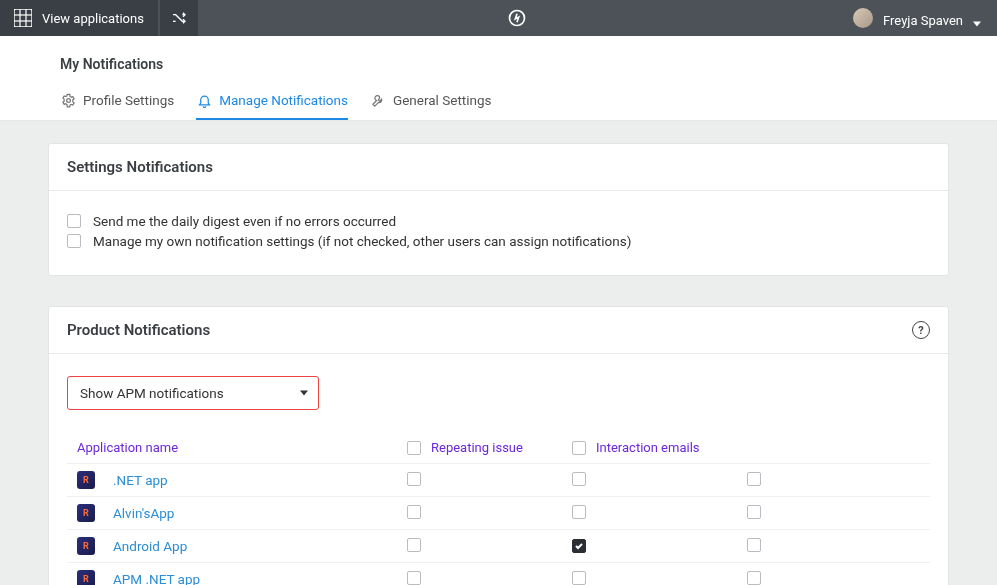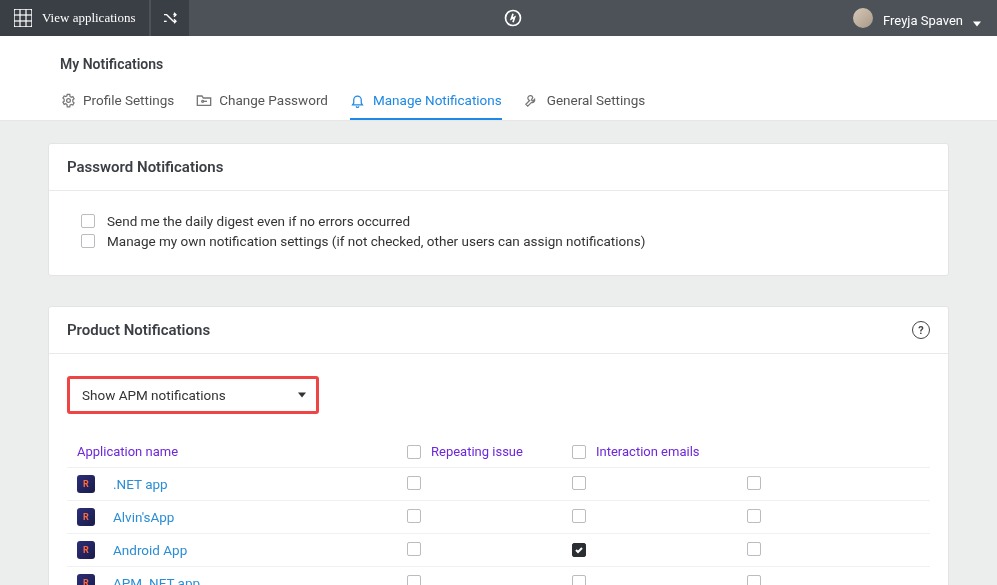--- a/index.html
+++ b/index.html
@@ -1,38 +1,38 @@
 <!DOCTYPE html>
 <html><head>
 <meta charset="utf-8">
 <style>
 * { margin:0; padding:0; box-sizing:border-box; }
 body { font-family:-apple-system,BlinkMacSystemFont,"Segoe UI",Roboto,"Helvetica Neue",Arial,sans-serif; background:#eceded; color:#333; font-size:14px; width:997px; }
 .topbar { background:#4c5258; height:36px; display:flex; align-items:center; color:#fff; }
-.apps-btn { background:#3a3f45; height:36px; display:flex; align-items:center; padding:0 14px; gap:10px; font-size:13px; cursor:pointer;font-family:Liberation Serif, serif; }
+.apps-btn { background:#3a3f45; height:36px; display:flex; align-items:center; padding:0 14px; gap:10px; font-size:13px; cursor:pointer; }
 .shuffle-seg { background:#3a3f45; height:36px; width:38px; display:flex; align-items:center; justify-content:center; margin-left:2px; cursor:pointer; }
 .center-logo { flex:1; display:flex; justify-content:center; align-items:center; }
 .user-seg { display:flex; align-items:flex-end; gap:10px; padding:0 16px; font-size:13px; cursor:pointer; }
 .avatar-ph { width:20px; height:20px; border-radius:50%; background:linear-gradient(135deg,#d8c8b8,#a89888); display:inline-block; }
 .main { background:#fff; margin:0 0 0 0; padding:20px 0 0 0; }
 .page-title { font-size:14px; font-weight:600; color:#3b3f44; padding:0 60px 14px 60px; }
 .tabbar { display:flex; gap:22px; padding:0 60px; border-bottom:1px solid #e5e7e9; }
 .tab { display:flex; align-items:flex-start; gap:7px; padding:6px 0 10px 0; font-size:13.5px; color:#555; cursor:pointer; border-bottom:2px solid transparent; }
 .tab.active { color:#1e88e5; border-bottom:2px solid #1e88e5; }
 .tab-icon { width:16px; height:16px; display:inline-flex; align-items:center; justify-content:center; }
 .content { background:#eceded; padding:22px 48px 0 48px; }
 .panel { background:#fff; border:1px solid #e2e4e6; border-radius:3px; margin-bottom:30px; }
 .panel-header { padding:14px 18px; border-bottom:1px solid #e7e9eb; font-size:15px; font-weight:600; color:#3b3f44; display:flex; align-items:center; justify-content:space-between; }
 .panel-body { padding:22px 18px; }
-.chk-row { display:flex; align-items:center; gap:12px; font-size:13.5px; color:#333; margin-bottom:4px;margin-left:14px; }
+.chk-row { display:flex; align-items:center; gap:12px; font-size:13.5px; color:#333; margin-bottom:4px; }
 .chk { width:14px; height:14px; border:1px solid #b9bcc0; border-radius:2px; display:inline-flex; align-items:center; justify-content:center; background:#fff; cursor:pointer; }
 .chk.checked { background:#2b2f33; border-color:#2b2f33; }
 .chk.checked svg { display:block; }
 .chk svg { display:none; }
-.dd { border:3px solid #ef4444; border-radius:3px; padding:8px 30px 8px 12px; font-size:13.5px; color:#333; width:252px; position:relative; display:flex; align-items:center; justify-content:space-between; cursor:pointer; }
+.dd { border:1px solid #ef4444; border-radius:3px; padding:8px 30px 8px 12px; font-size:13.5px; color:#333; width:252px; position:relative; display:flex; align-items:center; justify-content:space-between; cursor:pointer; }
 .dd .caret { position:absolute; right:10px; top:50%; transform:translateY(-50%); }
 .help-icn { width:18px; height:18px; border:1.6px solid #444; border-radius:50%; display:inline-flex; align-items:center; justify-content:center; font-size:11px; font-weight:700; color:#444; cursor:pointer; }
 .tbl { width:100%; margin-top:22px; }
 .thead { display:grid; grid-template-columns:330px 165px 175px 135px; padding:8px 10px; font-size:13px; color:#6d28d9; }
 .thead .th { display:flex; align-items:center; gap:10px; }
 .trow { display:grid; grid-template-columns:330px 165px 175px 135px; padding:7px 10px; border-top:1px solid #eef0f2; align-items:center; font-size:13.5px; }
 .app-cell { display:flex; align-items:center; gap:18px; }
 .app-icon { width:18px; height:18px; border-radius:3px; background:linear-gradient(135deg,#2b2e7a,#1a1c4a); display:inline-flex; align-items:center; justify-content:center; }
 .app-icon span { font-size:9px; font-weight:700; color:#ff6a3c; }
 .app-link { color:#2b8dd6; text-decoration:none; cursor:pointer; }
@@ -87,30 +87,20 @@
   <div class="tabbar" id="tabbar">
       <div class="tab">
         <span class="tab-icon" style="color:#777">
           <svg width="15" height="15" viewBox="0 0 24 24" fill="none" stroke="currentColor" stroke-width="2">
             <circle cx="12" cy="12" r="3"></circle>
             <path d="M19 12a7 7 0 0 0-.1-1.2l2-1.6-2-3.4-2.4 1a7 7 0 0 0-2-1.2L14 2h-4l-.5 2.6a7 7 0 0 0-2 1.2l-2.4-1-2 3.4 2 1.6A7 7 0 0 0 5 12a7 7 0 0 0 .1 1.2l-2 1.6 2 3.4 2.4-1a7 7 0 0 0 2 1.2L10 22h4l.5-2.6a7 7 0 0 0 2-1.2l2.4 1 2-3.4-2-1.6A7 7 0 0 0 19 12z"></path>
           </svg>
         </span>
         <span>Profile Settings</span>
       </div>
-      <div class="tab">
-        <span class="tab-icon" style="color:#777">
-          <svg width="16" height="14" viewBox="0 0 24 20" fill="none" stroke="currentColor" stroke-width="2">
-            <path d="M2 4h7l2 3h11v11H2z"></path>
-            <circle cx="10" cy="12" r="1.5"></circle>
-            <path d="M11.5 12h5"></path>
-          </svg>
-        </span>
-        <span>Change Password</span>
-      </div>
       <div class="tab active">
         <span class="tab-icon" style="color:#1e88e5">
           <svg width="15" height="15" viewBox="0 0 24 24" fill="none" stroke="currentColor" stroke-width="2">
             <path d="M18 16v-5a6 6 0 1 0-12 0v5l-2 3h16z"></path>
             <path d="M10 21a2 2 0 0 0 4 0"></path>
           </svg>
         </span>
         <span>Manage Notifications</span>
       </div>
       <div class="tab">
@@ -120,21 +110,21 @@
           </svg>
         </span>
         <span>General Settings</span>
       </div>
     </div>
 
   <div class="content">
 
     <div class="panel">
       <div class="panel-header">
-        <span>Password Notifications</span>
+        <span>Settings Notifications</span>
       </div>
       <div class="panel-body" id="gen-opts">
           <div class="chk-row">
             <span class="chk"></span>
             <span>Send me the daily digest even if no errors occurred</span>
           </div>
           <div class="chk-row">
             <span class="chk"></span>
             <span>Manage my own notification settings (if not checked, other users can assign notifications)</span>
           </div>

